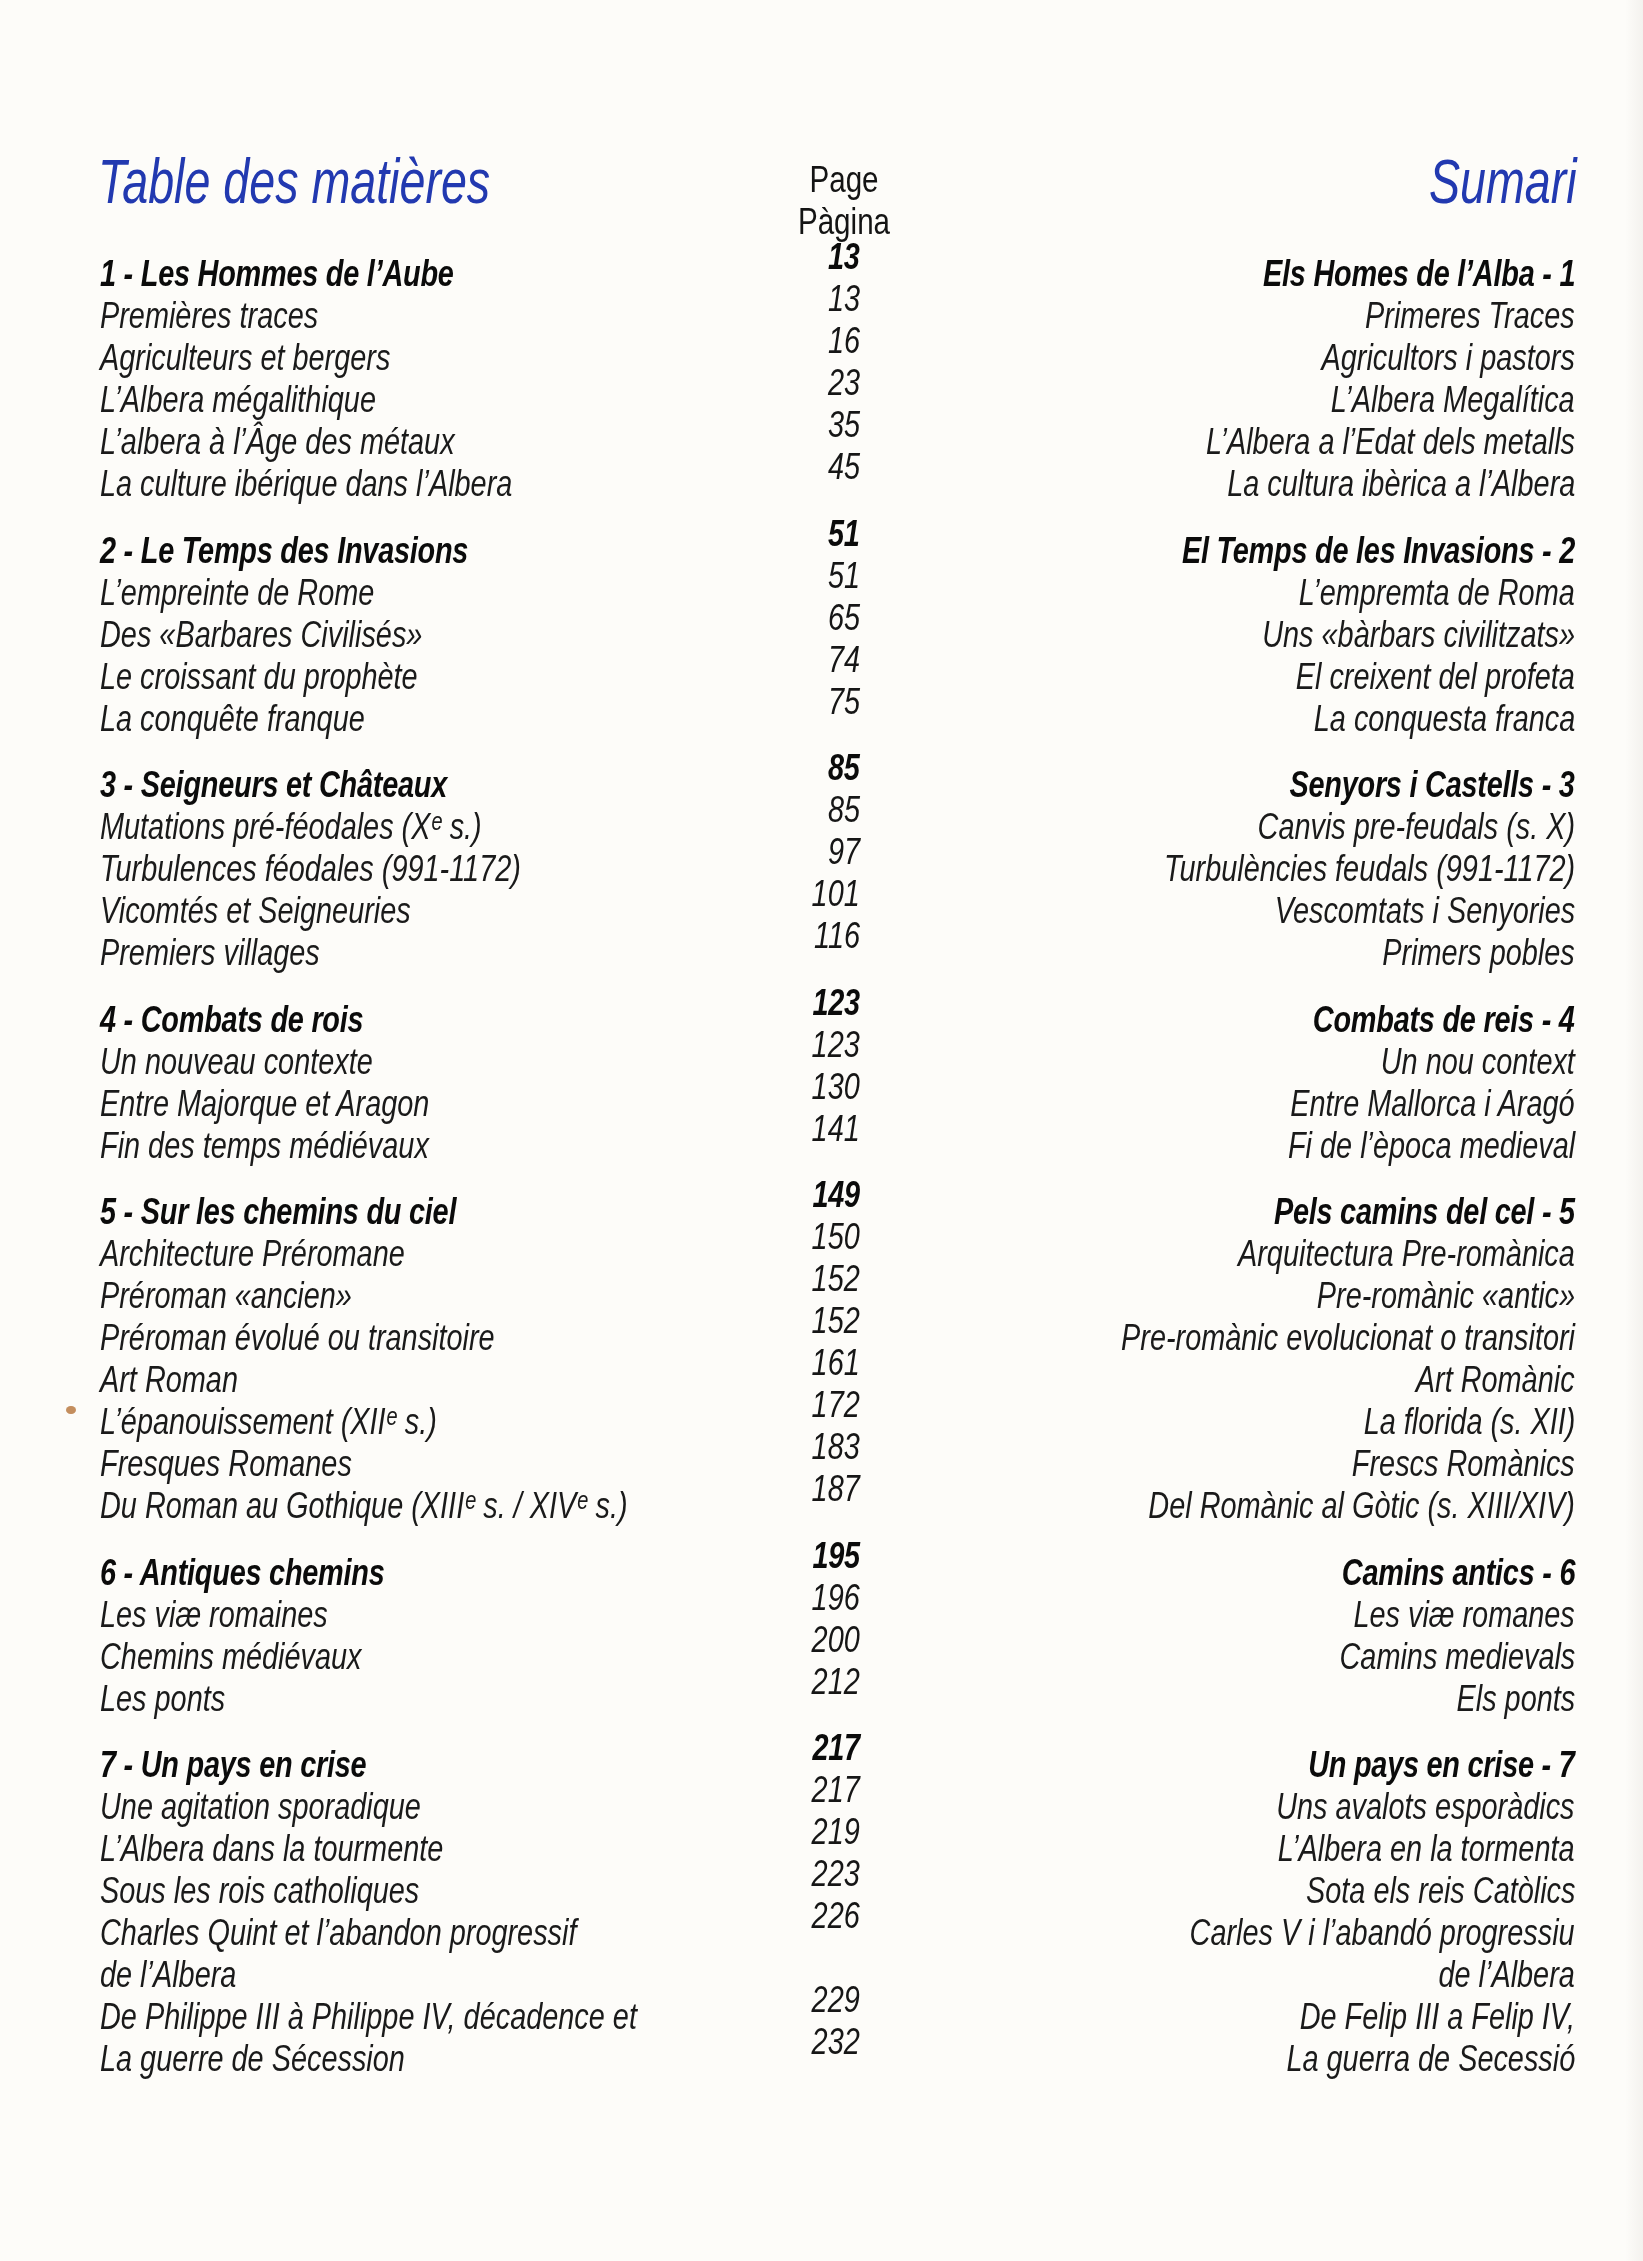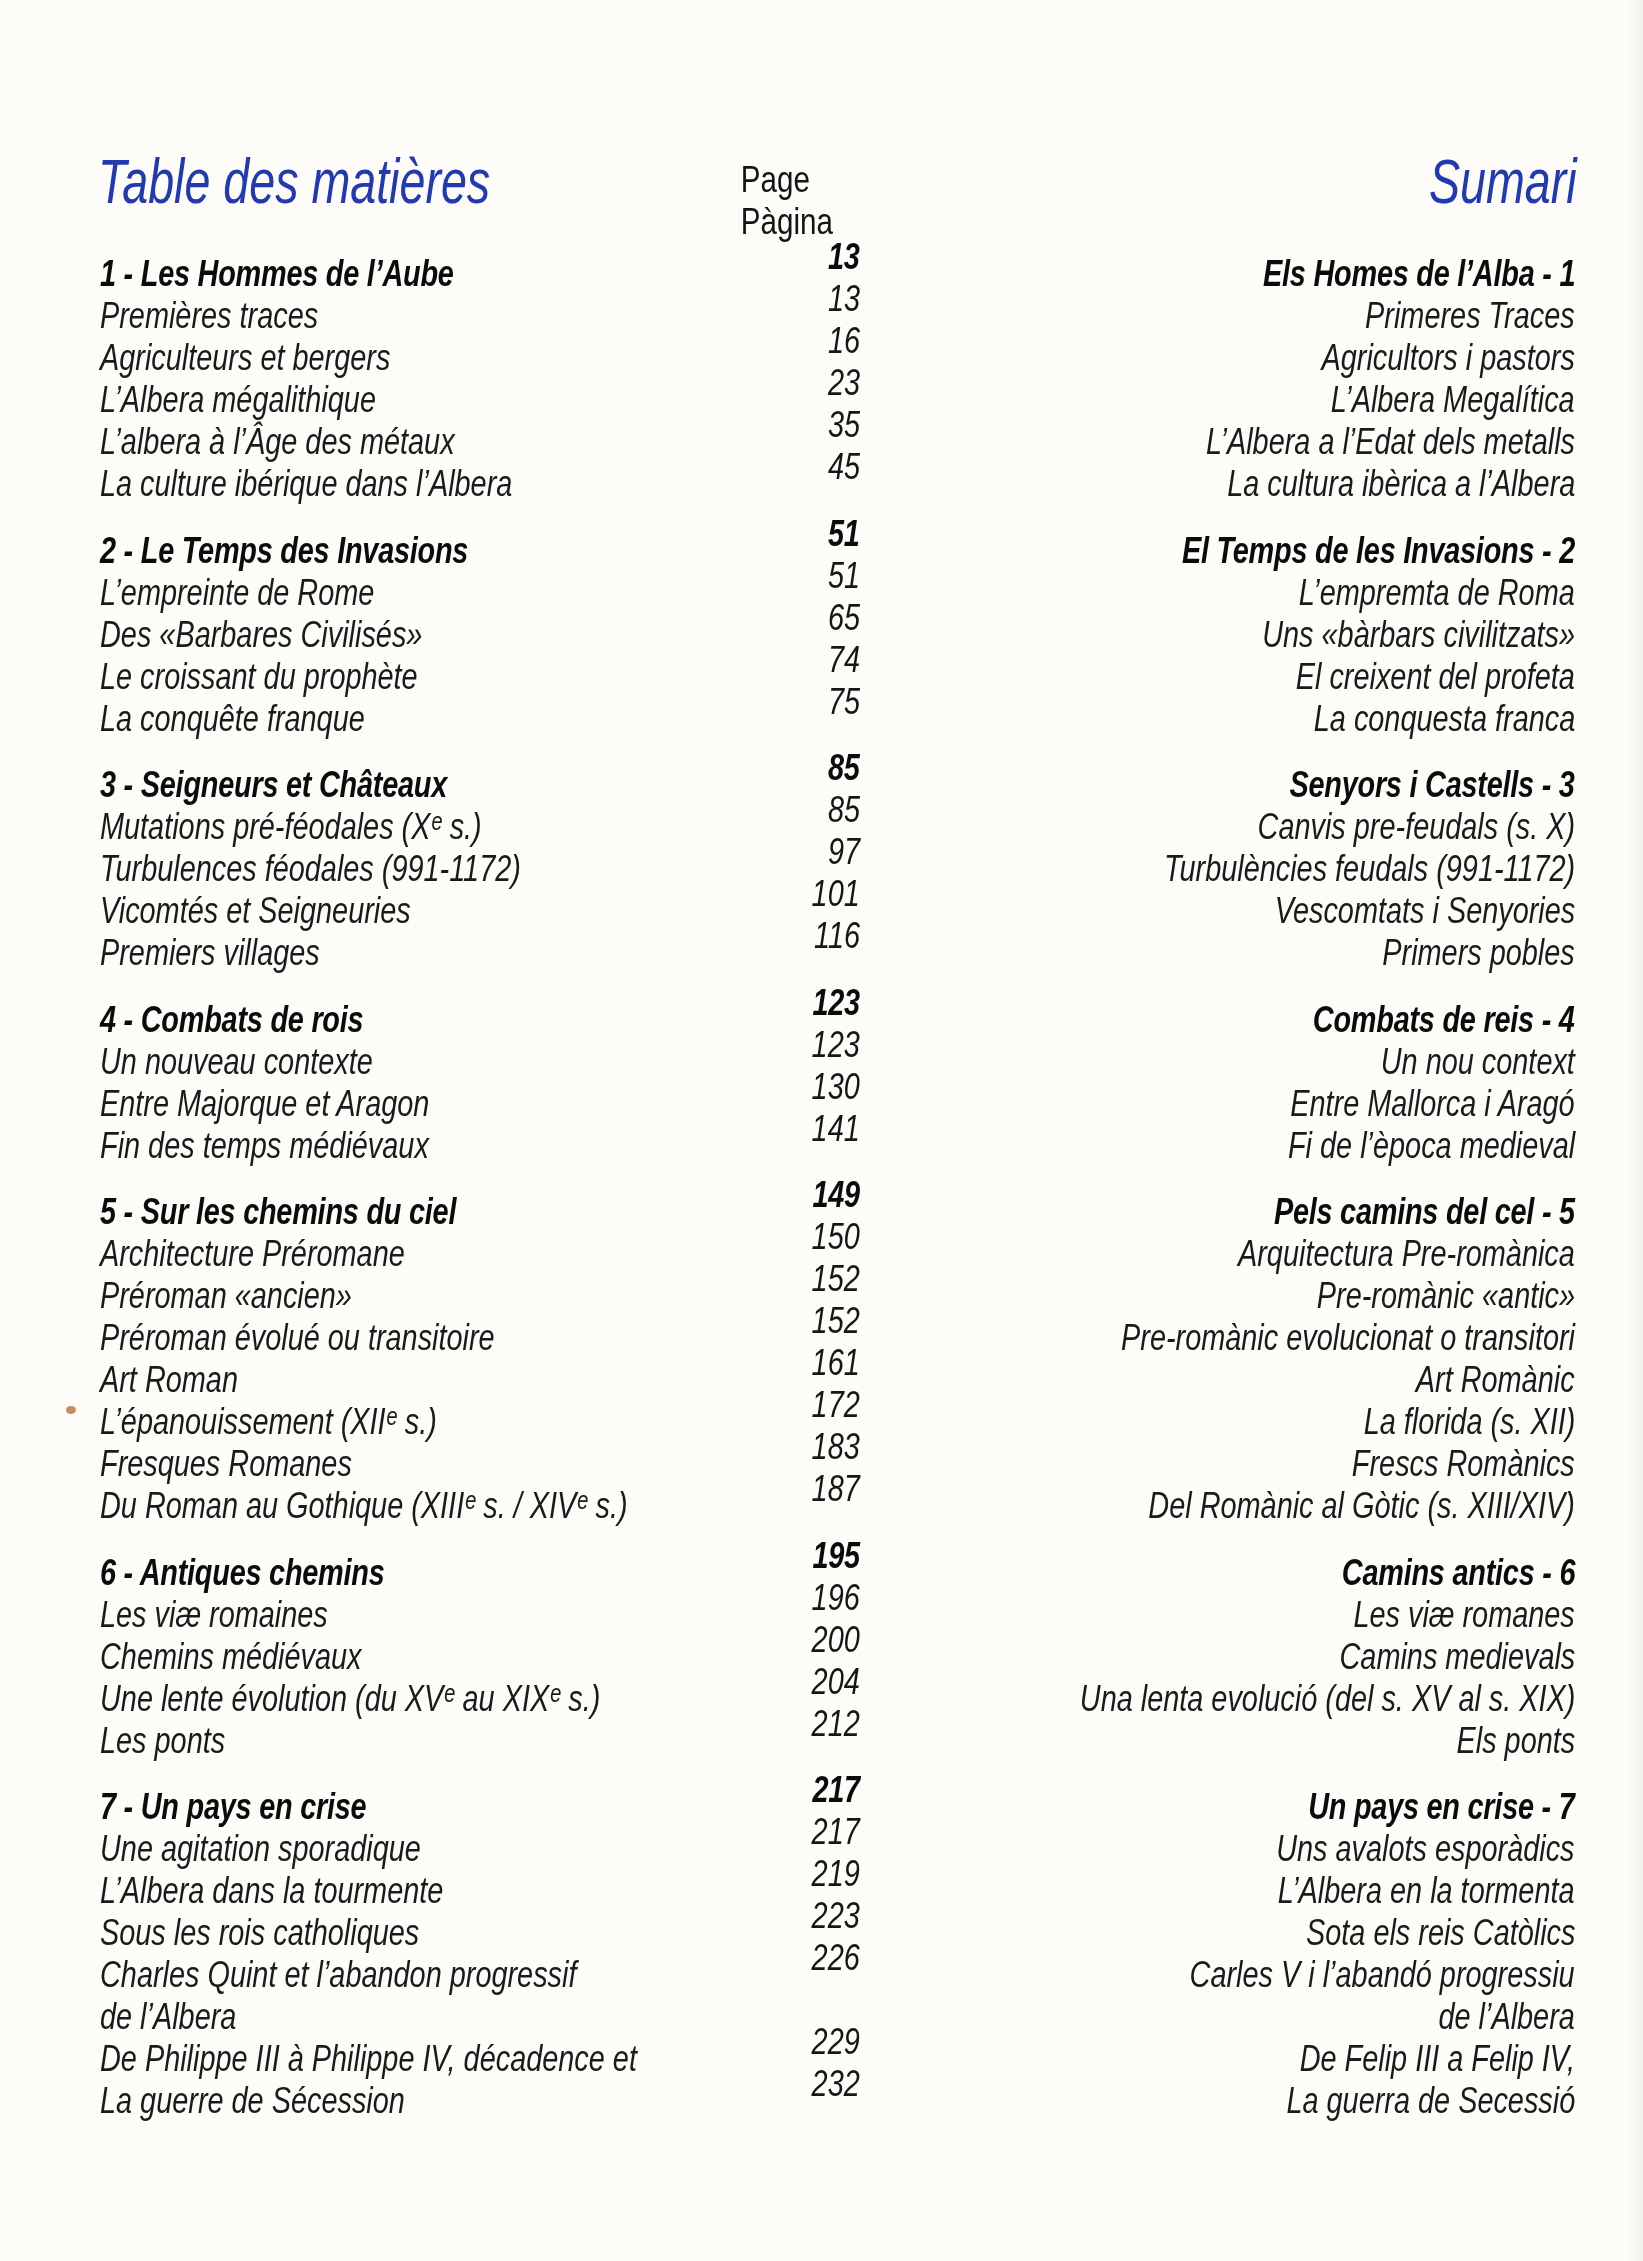--- a/index.html
+++ b/index.html
@@ -27,21 +27,21 @@
     white-space:nowrap;
   }
   .title-ca{
     position:absolute;right:66px;top:147px;
     font-size:63px;font-style:italic;line-height:1.1;
     transform:scaleX(0.74);transform-origin:right top;
     white-space:nowrap;
   }
   .pagecol-head{
     position:absolute;left:715px;top:159px;width:258px;
-    text-align:left;color:#141414;
+    text-align:center;color:#141414;
   }
   .pagecol-head .inner{
     font-size:37px;line-height:42px;
     transform:scaleX(0.80);transform-origin:center top;
   }
 
   
   .toc{position:absolute;left:0;top:253px;width:1643px;font-style:italic;}
   .section{position:relative;}
   .section + .section{margin-top:24.5px;text-align:center;}
@@ -243,25 +243,20 @@
           <div class="cell cell-fr">Les viæ romaines</div>
           <div class="cell cell-num">196</div>
           <div class="cell cell-ca">Les viæ romanes</div>
         </div>
         <div class="row">
           <div class="cell cell-fr">Chemins médiévaux</div>
           <div class="cell cell-num">200</div>
           <div class="cell cell-ca">Camins medievals</div>
         </div>
         <div class="row">
-          <div class="cell cell-fr">Une lente évolution (du XVᵉ au XIXᵉ s.)</div>
-          <div class="cell cell-num">204</div>
-          <div class="cell cell-ca">Una lenta evolució (del s. XV al s. XIX)</div>
-        </div>
-        <div class="row">
           <div class="cell cell-fr">Les ponts</div>
           <div class="cell cell-num">212</div>
           <div class="cell cell-ca">Els ponts</div>
         </div>
       </div>
       <div class="section">
         <div class="row heading">
           <div class="cell cell-fr">7 - Un pays en crise</div>
           <div class="cell cell-num">217</div>
           <div class="cell cell-ca">Un pays en crise - 7</div>

